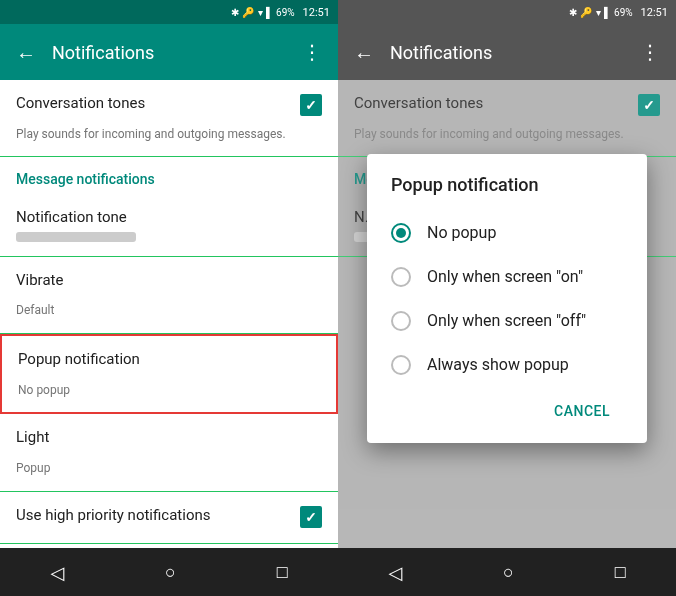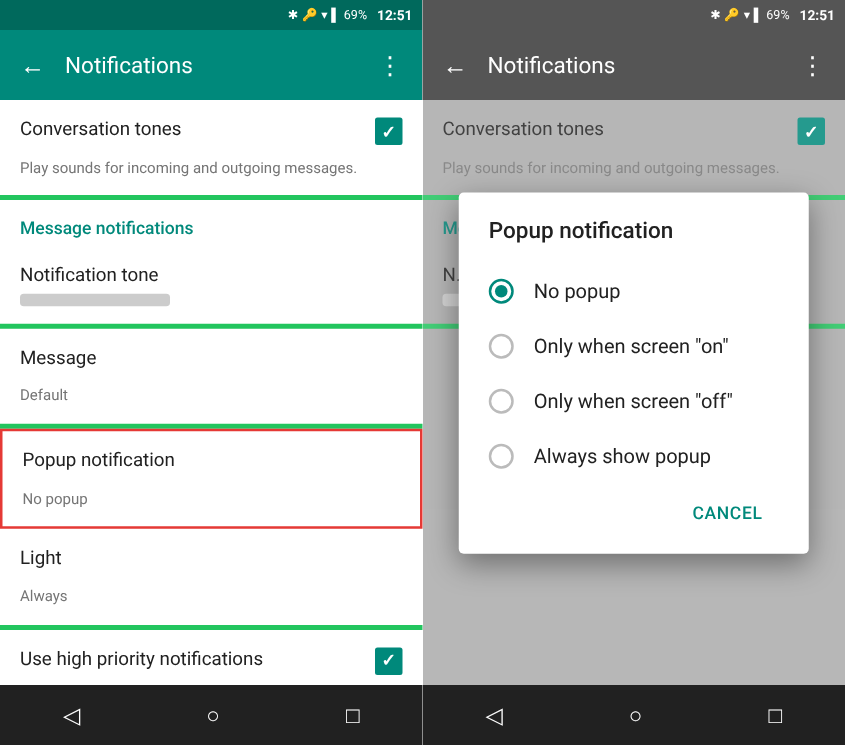--- a/index.html
+++ b/index.html
@@ -43,21 +43,21 @@
 
     .status-bar .status-icons {
       display: flex;
       align-items: center;
       gap: 3px;
     }
 
     .status-bar .status-time {
       color: #fff;
       font-size: 11px;
-      font-weight: 700;
+      font-weight: 400;
       margin-left: 4px;
     }
 
     .status-icon {
       color: #fff;
       font-size: 10px;
     }
 
     
     .app-bar {
@@ -102,21 +102,21 @@
       background: #fff;
     }
 
     .panel.right .settings-content {
       background: #aaa;
       opacity: 0.85;
     }
 
     .setting-item {
       padding: 14px 16px;
-      border-bottom: 4px solid #22c55e;
+      border-bottom: 1px solid #22c55e;
       display: flex;
       align-items: flex-start;
       justify-content: space-between;
       min-height: 52px;
     }
 
     .setting-item .text-group {
       flex: 1;
       padding-right: 8px;
     }
@@ -315,36 +315,36 @@
 
     <div class="setting-item">
       <div class="text-group">
         <div class="main-text">Notification tone</div>
         <div class="blurred-value"></div>
       </div>
     </div>
 
     <div class="setting-item">
       <div class="text-group">
-        <div class="main-text">Message</div>
+        <div class="main-text">Vibrate</div>
         <div class="sub-text">Default</div>
       </div>
     </div>
 
     <div class="setting-item popup-highlighted">
       <div class="text-group">
         <div class="main-text">Popup notification</div>
         <div class="sub-text">No popup</div>
       </div>
     </div>
 
     <div class="setting-item">
       <div class="text-group">
         <div class="main-text">Light</div>
-        <div class="sub-text">Always</div>
+        <div class="sub-text">Popup</div>
       </div>
     </div>
 
     <div class="setting-item">
       <div class="text-group">
         <div class="main-text">Use high priority notifications</div>
       </div>
       <div class="checkbox"></div>
     </div>
 

